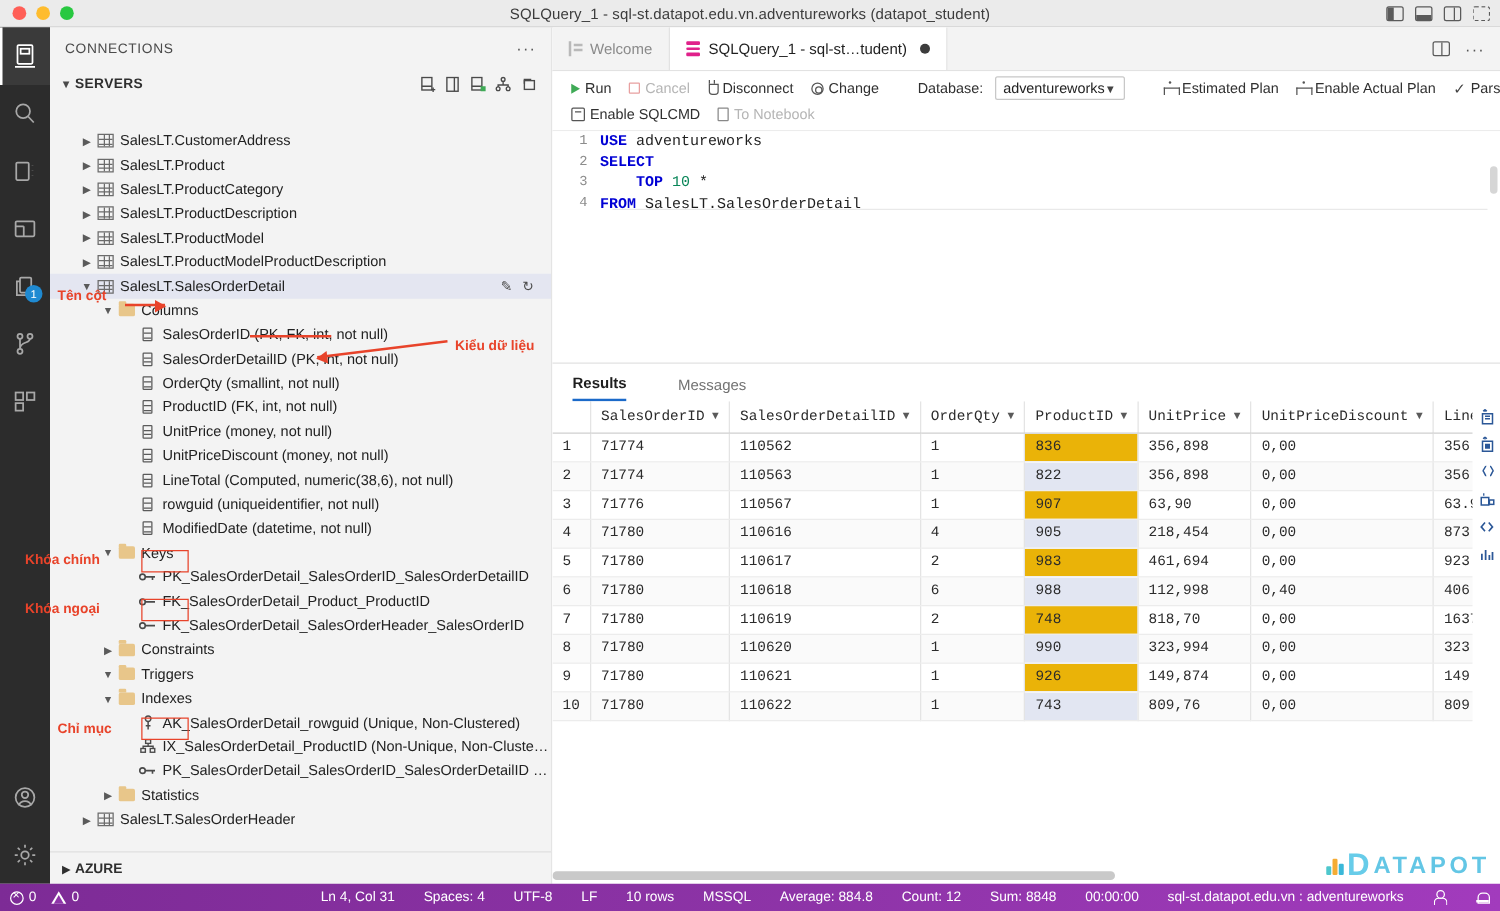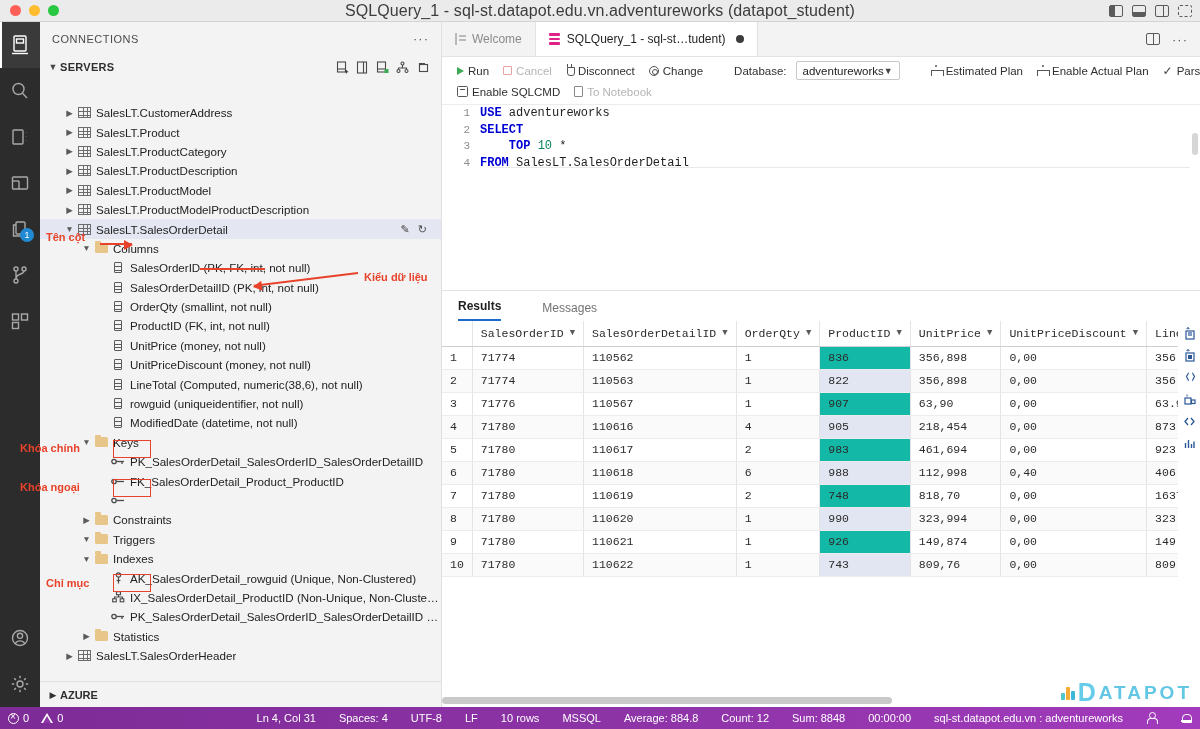--- a/index.html
+++ b/index.html
@@ -20,21 +20,21 @@
     border-bottom: 1px solid #d4d4d4;
     display: flex; align-items: center;
   }
   .traffic { display: flex; gap: 8px; margin-left: 10px; }
   .dot { width: 11px; height: 11px; border-radius: 50%; }
   .dot.red { background: #ff5f57; }
   .dot.yellow { background: #febc2e; }
   .dot.green { background: #28c840; }
   .win-title {
     position: absolute; left: 0; right: 0; text-align: center;
-    font-size: 16px; color: #3c3c3c; letter-spacing: 0.1px;
+    font-size: 12px; color: #3c3c3c; letter-spacing: 0.1px;
     pointer-events: none;
   }
   .layout-icons {
     position: absolute; right: 8px; display: flex; gap: 9px; align-items: center;
   }
   .li { width: 14px; height: 12px; border: 1.3px solid #5a5a5a; border-radius: 2px; position: relative; }
   .li.a::before { content: ""; position: absolute; left: 0; top: 0; bottom: 0; width: 5px; background: #5a5a5a; }
   .li.b::before { content: ""; position: absolute; left: 0; right: 0; bottom: 0; height: 4px; background: #5a5a5a; }
   .li.c::before { content: ""; position: absolute; right: 0; top: 0; bottom: 0; width: 4px; background: transparent; border-left: 1.3px solid #5a5a5a; }
   .li.d { border-style: dashed; }
@@ -188,21 +188,21 @@
   table.grid th, table.grid td {
     border-right: 1px solid #e4e4e4; border-bottom: 1px solid #ececec;
     text-align: left; padding: 0 8px; height: 23px; color: #2b2b2b; font-weight: normal;
     white-space: nowrap; overflow: hidden;
   }
   table.grid th { border-bottom: 1px solid #cfcfcf; height: 25px; background: #fff; }
   table.grid th .th-in { display: flex; align-items: center; justify-content: space-between; gap: 6px; }
   table.grid th .cv { font-size: 9px; color: #5a5a5a; }
   td.rownum, th.rownum { text-align: left; color: #2b2b2b; width: 26px; padding-left: 7px; border-right: 1px solid #e4e4e4; }
   th.rownum { border-bottom: 1px solid #cfcfcf; }
-  td.hl { background: #14b8a6; }
+  td.hl { background: #eab308; }
   tr.evenrow td { background: #fafafa; }
   tr.evenrow td.hl { background: #e2e6f2; }
   .hscroll { position: absolute; left: 0; bottom: 3px; width: 450px; height: 7px; background: #c9c9c9; border-radius: 4px; }
   .res-toolbar { position: absolute; right: 0; top: 30px; width: 22px; bottom: 0; display: flex; flex-direction: column; align-items: center; gap: 8px; padding-top: 5px; }
   .rt-ic { width: 14px; height: 14px; color: #2b5797; font-size: 11px; display: flex; align-items: center; justify-content: center; }
 
   
   .logo { position: absolute; right: 8px; bottom: 24px; display: flex; align-items: center; gap: 2px; opacity: 0.92; }
   .logo .bars { display: flex; align-items: flex-end; gap: 1.5px; height: 14px; margin-right: 1px; }
   .logo .bars i { width: 3.5px; background: #2bb3d6; border-radius: 1px; display: block; }
@@ -566,20 +566,21 @@
         </div>
         <div class="row">
           <span style="width:57px;flex:0 0 57px;"></span>
           <span class="tw">&nbsp;</span>
           <span class="ic">
             <svg width="15" height="11" viewBox="0 0 15 11" fill="none" stroke="#4a4a4a" stroke-width="1.3">
               <circle cx="3" cy="5.5" r="2.2"></circle>
               <line x1="5.2" y1="5.5" x2="13" y2="5.5"></line>
             </svg>
           </span>
+          <span class="lbl">FK_SalesOrderDetail_SalesOrderHeader_SalesOrderID</span>
         </div>
         <div class="row">
           <span style="width:40px;flex:0 0 40px;"></span>
           <span class="tw">▶</span>
           <span class="ic">
             <span class="folder"></span>
           </span>
           <span class="lbl">Constraints</span>
         </div>
         <div class="row">

